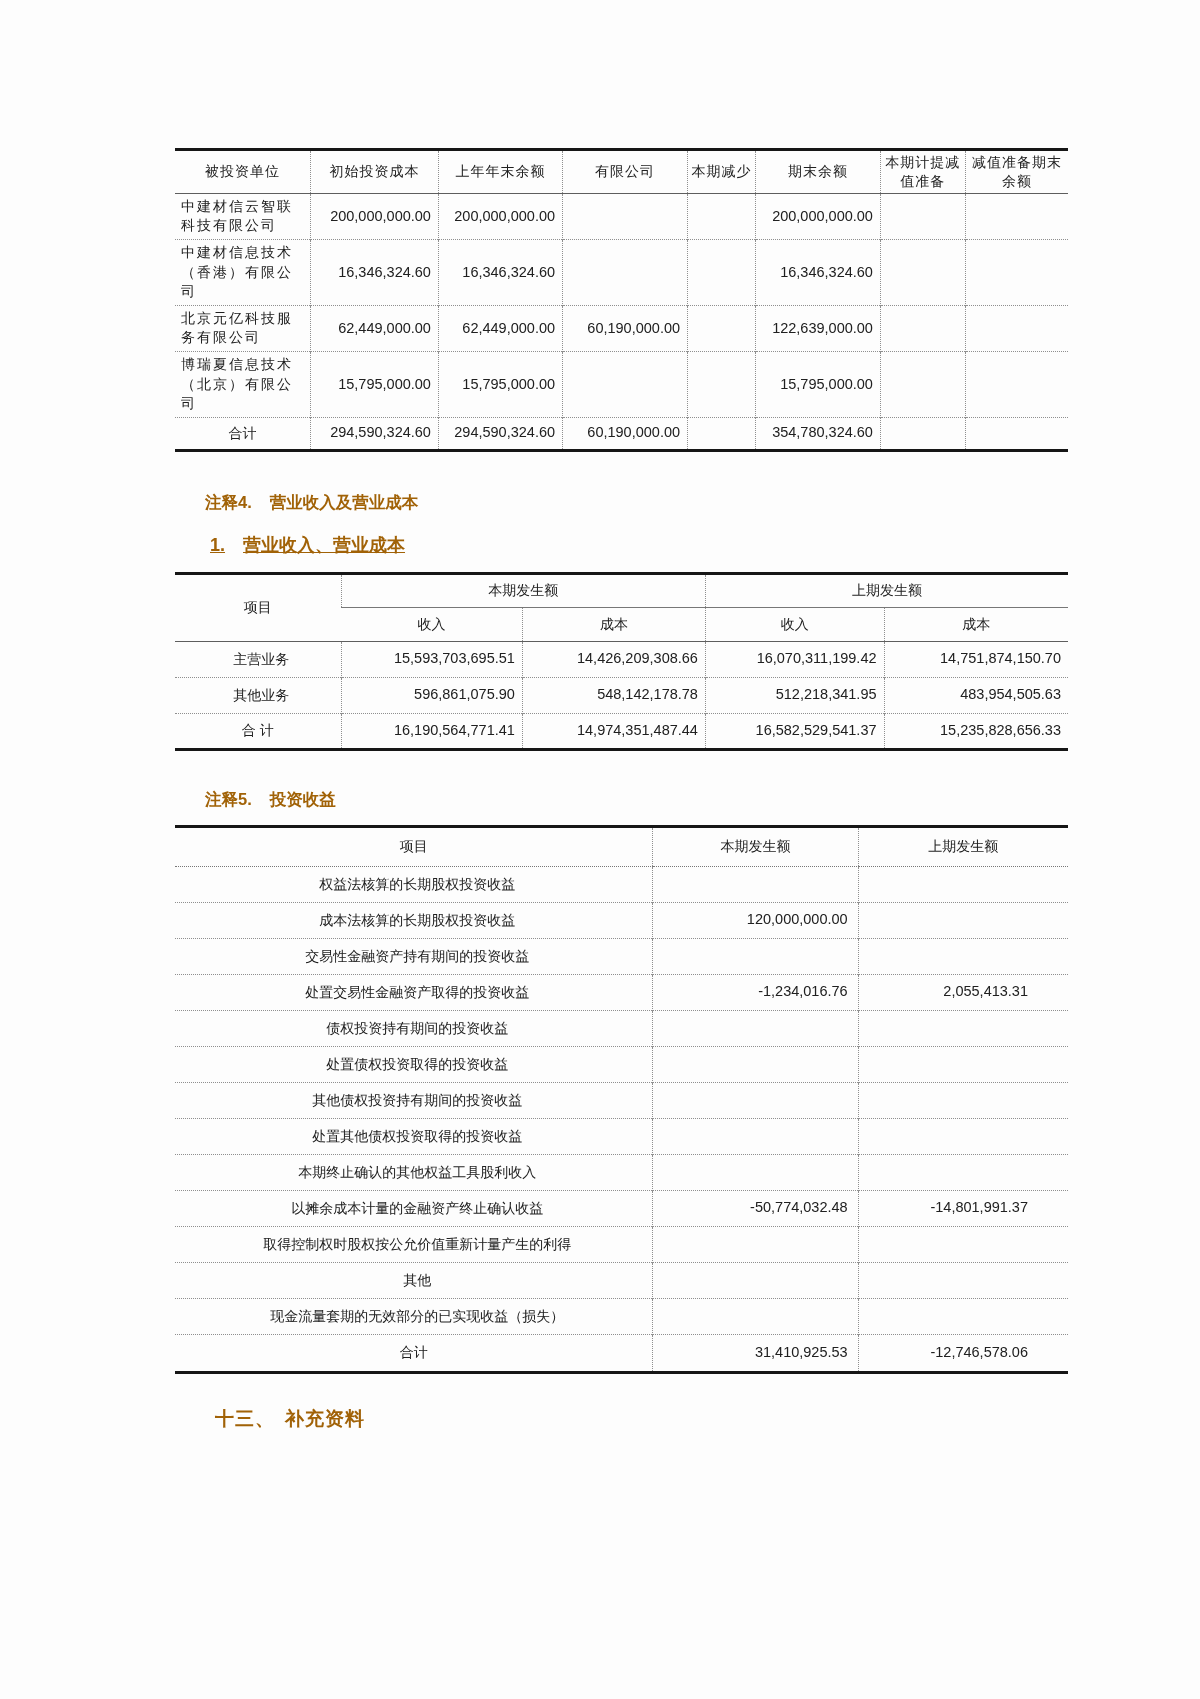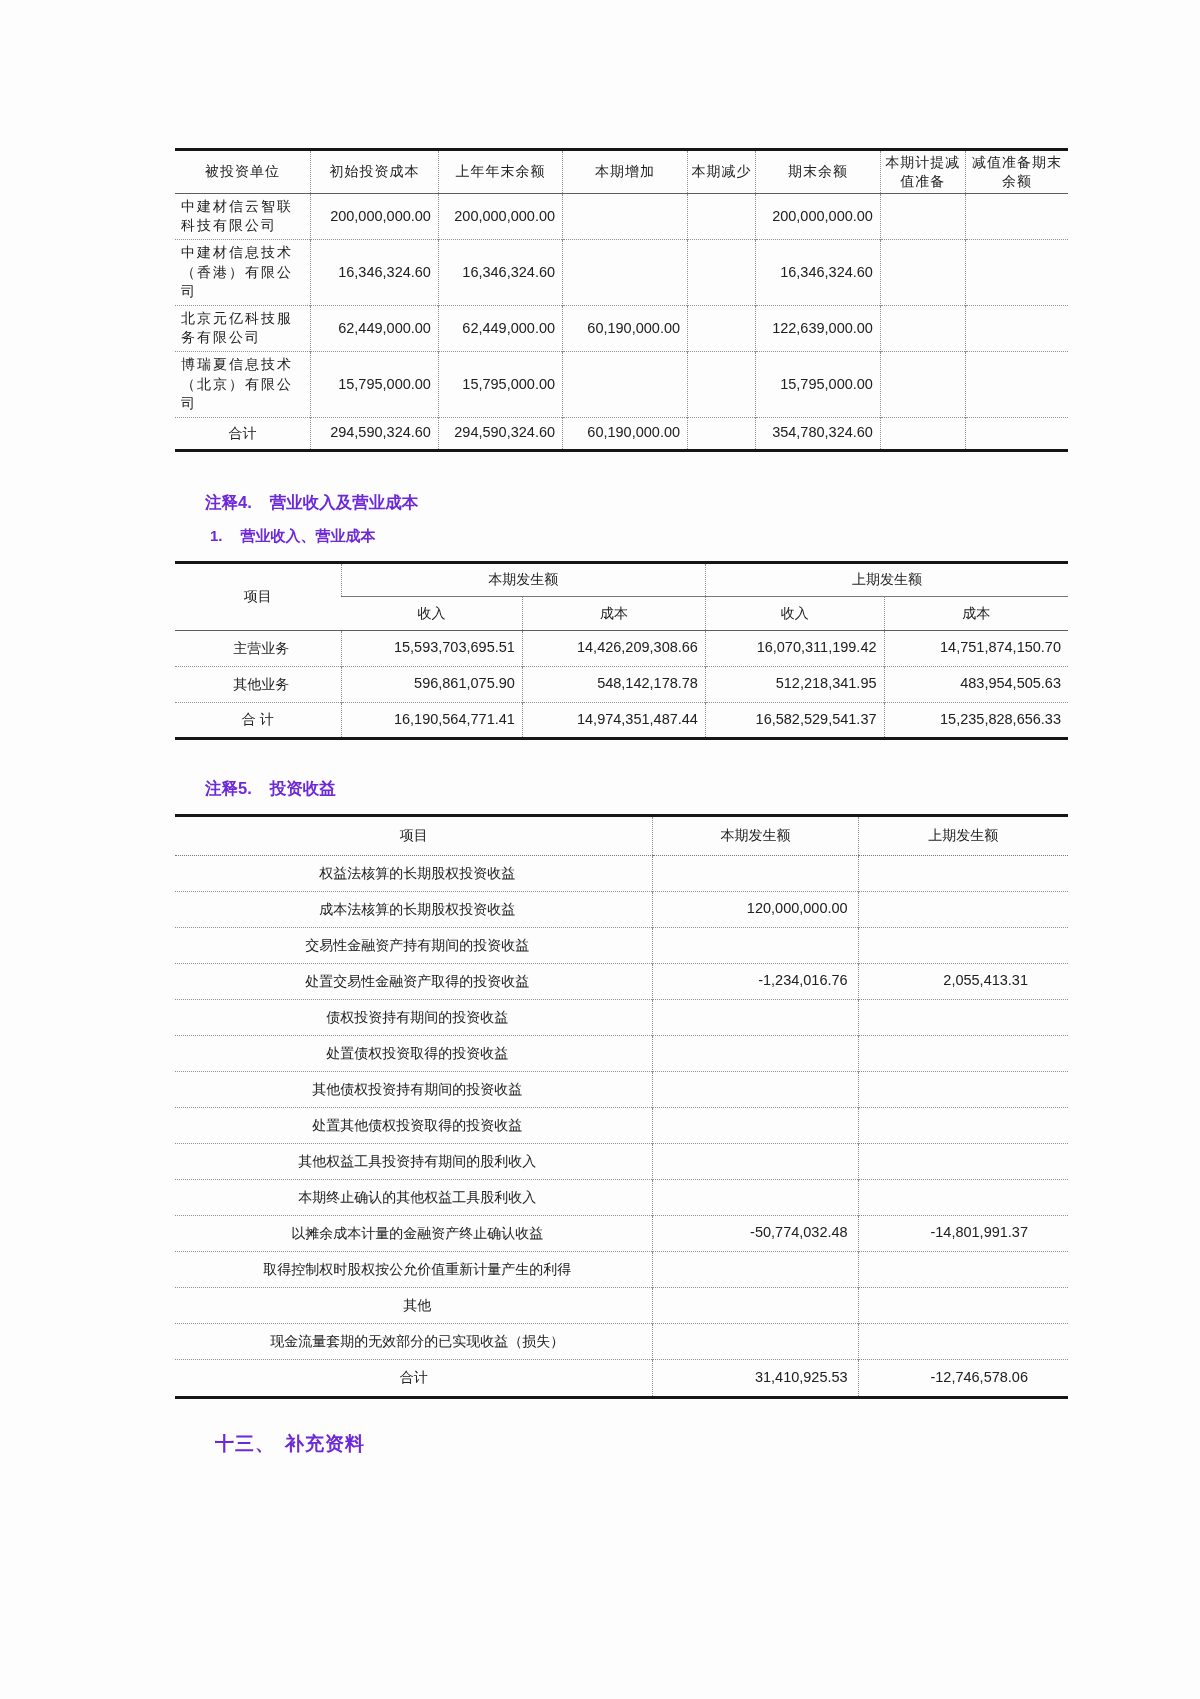--- a/index.html
+++ b/index.html
@@ -43,23 +43,23 @@
   
   .t3 { margin-top:14px; }
   .t3 thead th { height:40px; border-bottom:1px dotted #777; }
   .t3 tbody td { height:36px; }
   .t3 tbody tr + tr td { border-top:1px dotted #8f8f8f; }
   .t3 tbody tr.total td { height:38px; }
   .t3 td.pri { padding-right:40px; }
   .t3 td.cur { padding-right:10px; }
 
   
-  .h { font-weight:bold; color:#6d28d9; }
+  .h { font-weight:bold; color:#a16207; }
   .note-h { font-size:16.5px; margin-top:40px; margin-left:30px; }
-  .note-sub { font-size:15px; margin-top:13px; margin-left:35px; }
+  .note-sub { font-size:18px; margin-top:19px; margin-left:35px;text-decoration:underline; }
   .note5-h { margin-top:38px; }
   .h .gap { margin-right:18px; }
   .s13 { font-size:19px; margin-top:32px; margin-left:40px; letter-spacing:1px; }
   .s13 .gap { margin-right:10px; }
   .s13sub { font-size:16.5px; margin-top:22px; margin-left:50px; }
   .s13sub .gap { margin-right:28px; }
 </style>
 </head>
 <body>
 
@@ -75,21 +75,21 @@
         <col style="width:7.6%">
           <col style="width:14.0%">
           <col style="width:9.5%">
           <col style="width:11.5%">
       </colgroup>
       <thead>
         <tr>
           <th>被投资单位</th>
           <th>初始投资成本</th>
           <th>上年年末余额</th>
-          <th>本期增加</th>
+          <th>有限公司</th>
           <th>本期减少</th>
           <th>期末余额</th>
           <th>本期计提减值准备</th>
           <th>减值准备期末余额</th>
         </tr>
       </thead>
       <tbody>
         <tr>
           <td class="name">中建材信云智联科技有限公司</td>
           <td class="num">200,000,000.00</td>
@@ -248,25 +248,20 @@
           <td class="item">其他债权投资持有期间的投资收益</td>
           <td class="num cur"></td>
           <td class="num pri"></td>
         </tr>
         <tr>
           <td class="item">处置其他债权投资取得的投资收益</td>
           <td class="num cur"></td>
           <td class="num pri"></td>
         </tr>
         <tr>
-          <td class="item">其他权益工具投资持有期间的股利收入</td>
-          <td class="num cur"></td>
-          <td class="num pri"></td>
-        </tr>
-        <tr>
           <td class="item">本期终止确认的其他权益工具股利收入</td>
           <td class="num cur"></td>
           <td class="num pri"></td>
         </tr>
         <tr>
           <td class="item">以摊余成本计量的金融资产终止确认收益</td>
           <td class="num cur">-50,774,032.48</td>
           <td class="num pri">-14,801,991.37</td>
         </tr>
         <tr>

